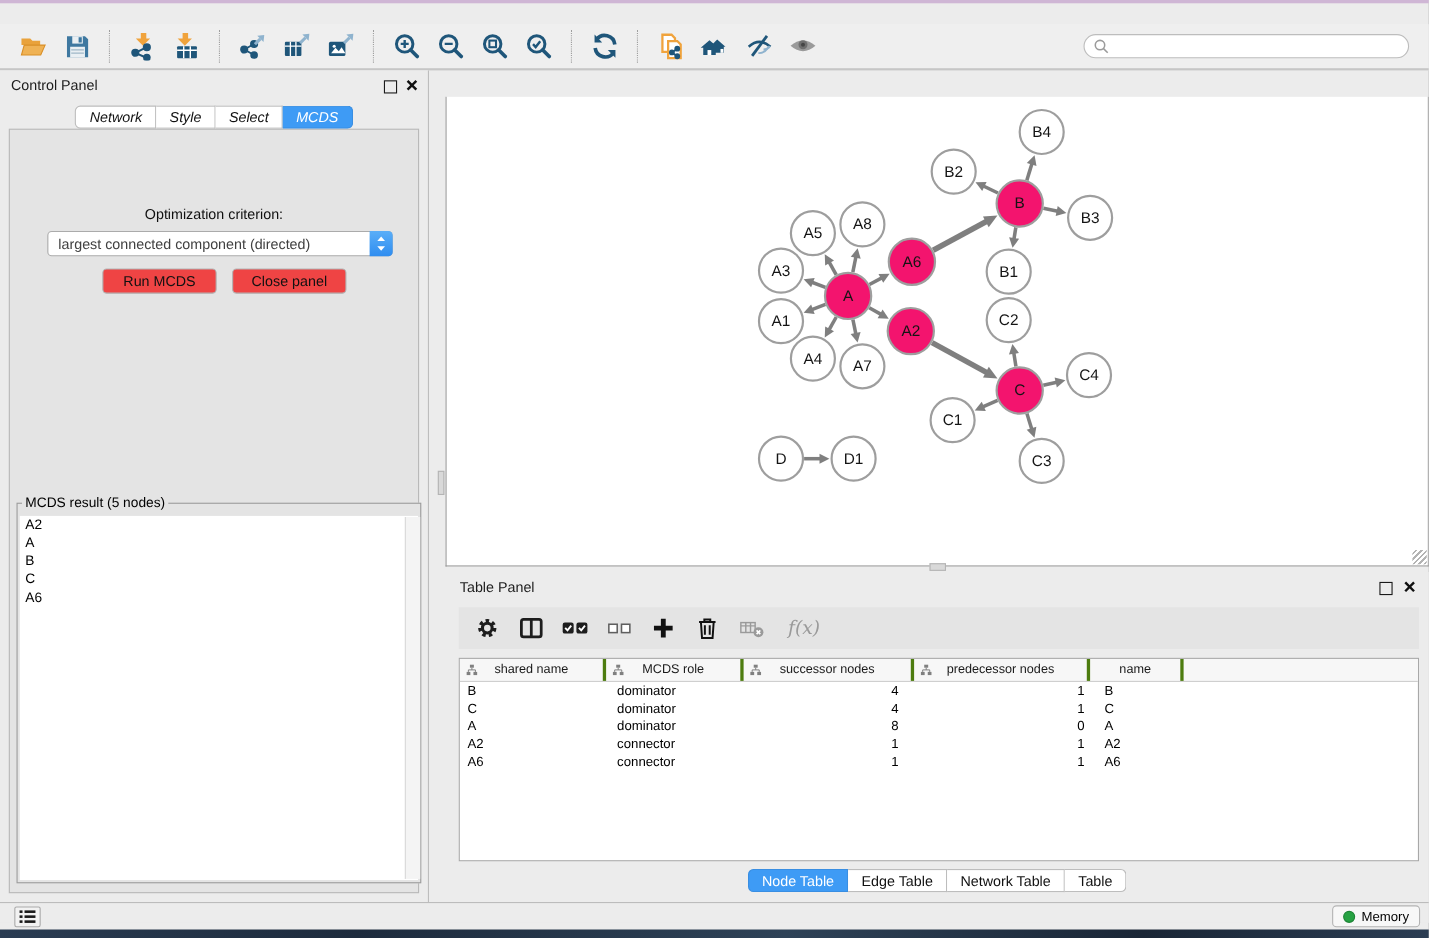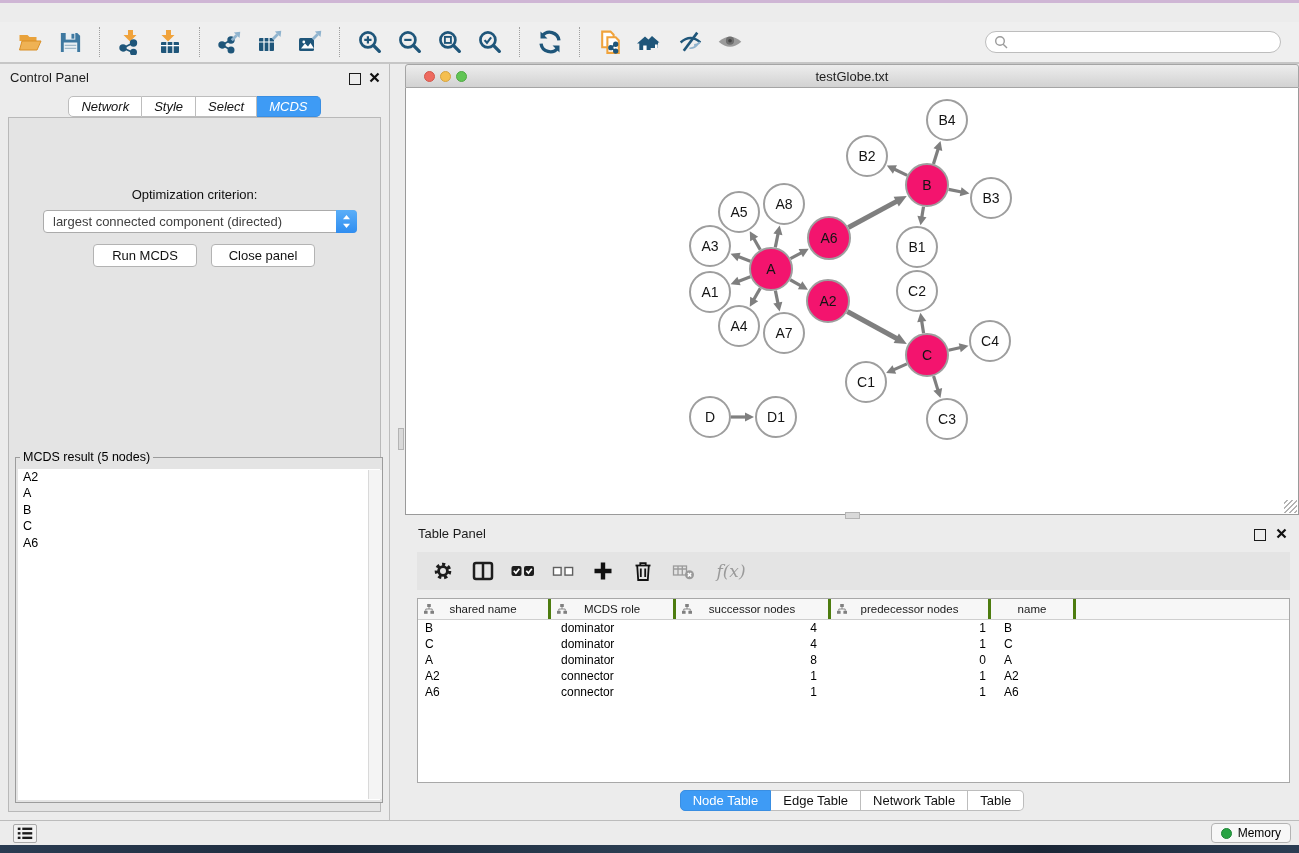--- a/index.html
+++ b/index.html
@@ -35,21 +35,21 @@
     border:1px solid #bdbdbd;border-left:none;color:#111;}
   .seg-tab:first-child{border-left:1px solid #bdbdbd;border-radius:5px 0 0 5px;}
   .seg-tab:last-child{border-radius:0 5px 5px 0;}
   .seg-tab.active{background:#3e9bf5;border-color:#398ee2;color:#fff;}
   .cp-opt-label{position:absolute;top:69px;left:0;right:0;text-align:center;font-size:13px;color:#101010;}
   .cp-select{position:absolute;left:34px;top:92px;width:314px;height:23px;background:#fff;
     border:1px solid #ababab;border-radius:4px;box-sizing:border-box;}
   .cp-select .val{position:absolute;left:9px;top:3px;font-size:13px;color:#404040;}
   .cp-stepper{position:absolute;right:-1px;top:-1px;width:21px;height:23px;background:linear-gradient(#5aaef8,#2f8df0);
     border-radius:0 4px 4px 0;display:flex;align-items:center;justify-content:center;}
-  .btn{position:absolute;height:23px;background:#ffffff;border:1px solid #b3b3b3;border-radius:4px;
+  .btn{position:absolute;height:23px;background:#ef4444;border:1px solid #b3b3b3;border-radius:4px;
     font-size:13px;color:#111;display:flex;align-items:center;justify-content:center;box-sizing:border-box;}
   .btn-run{left:84px;top:126px;width:104px;}
   .btn-closep{left:202px;top:126px;width:104px;}
   .result-box{position:absolute;left:6px;top:339px;width:366px;height:344px;border:1px solid #9c9c9c;background:#e4e4e4;}
   .result-legend{position:absolute;top:-8px;left:4px;background:#e4e4e4;padding:0 3px;font-size:12.5px;color:#000;}
   .result-list{position:absolute;left:2px;right:2px;top:11px;bottom:2px;background:#fff;overflow:hidden;}
   .result-scroll{position:absolute;right:0;top:0;width:13px;height:100%;background:#f4f4f4;border-left:1px solid #d9d9d9;}
   .result-item{padding-left:5px;line-height:16.4px;font-size:12.5px;color:#000;}
   
   .net-window{position:absolute;left:405px;top:64px;width:894px;height:451px;}
@@ -297,26 +297,20 @@
             <div class="result-item">B</div>
             <div class="result-item">C</div>
             <div class="result-item">A6</div>
           </div>
         <div class="result-scroll" style="top:12px;height:329px;"></div>
       </div>
     </div>
   </div>
 
   <div class="net-window">
-    <div class="net-titlebar">
-      <div class="tl r" style="left:18px;top:6px;"></div>
-      <div class="tl y" style="left:34px;top:6px;"></div>
-      <div class="tl g" style="left:50px;top:6px;"></div>
-      <div class="net-title">testGlobe.txt</div>
-    </div>
     <div class="net-body">
       <svg class="net-canvas" width="891" height="425" viewBox="0 0 891 425">
           <g>
             <line x1="354.230235352432" y1="161.8163567215194" x2="347.6860427012291" y2="150.15951356156444" stroke="#7F7F7F" stroke-width="3.2"></line>
             <polygon points="343.769764647568,143.1836432784806 352.18670287070995,148.77963746609478 344.16445204516356,153.28335722780506" fill="#7F7F7F"></polygon>
           </g>
           <g>
             <line x1="369.31455497304006" y1="159.42722513479976" x2="372.1165159458545" y2="145.4174202707276" stroke="#7F7F7F" stroke-width="3.2"></line>
             <polygon points="373.68544502695994,137.57277486520024 376.43107091889453,147.30013516805417 367.409728702538,145.4958667247829" fill="#7F7F7F"></polygon>
           </g>

